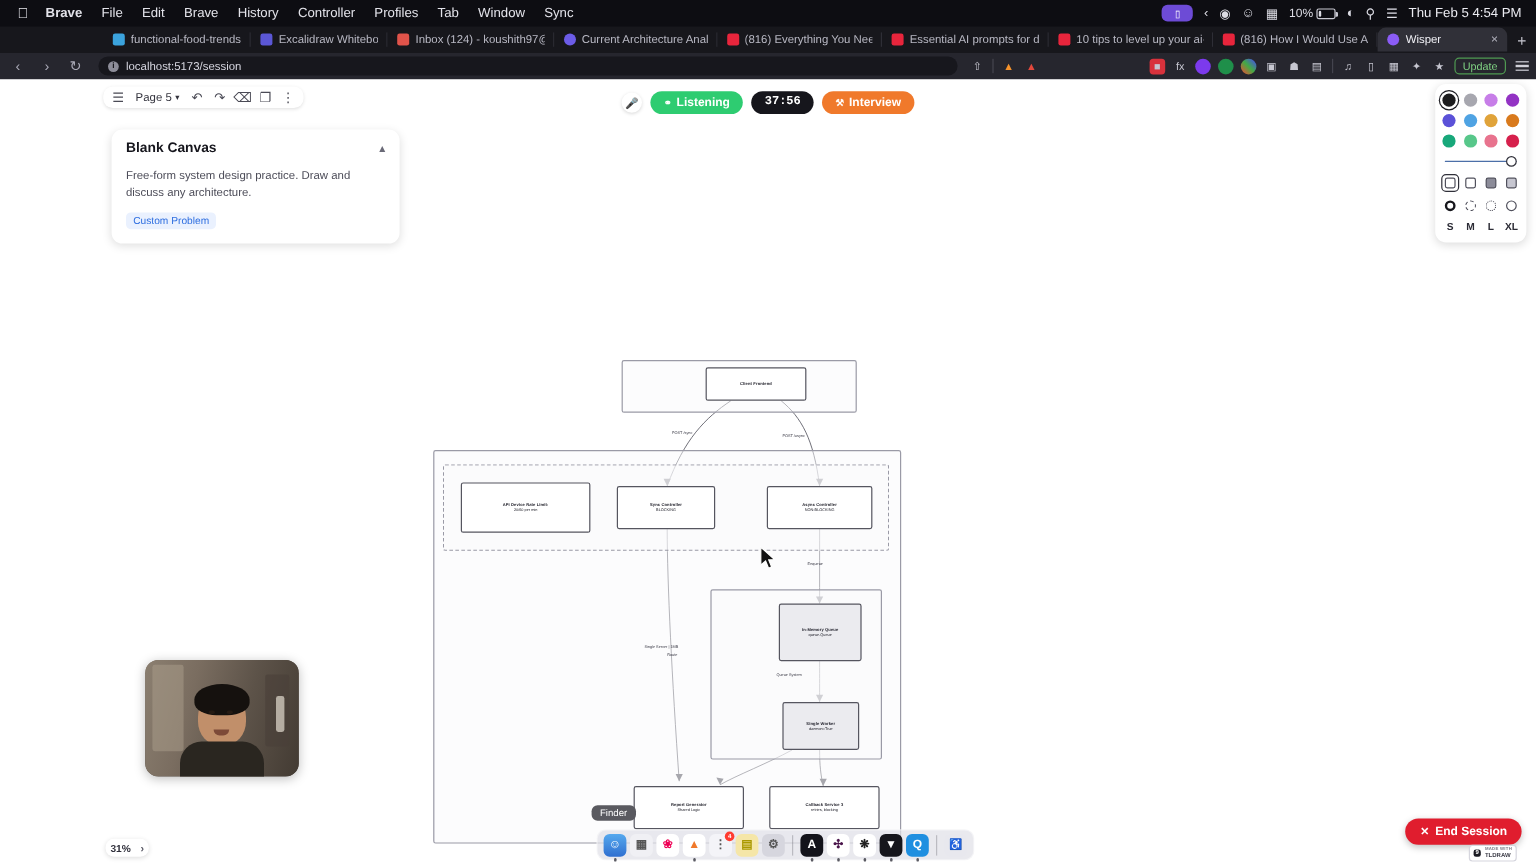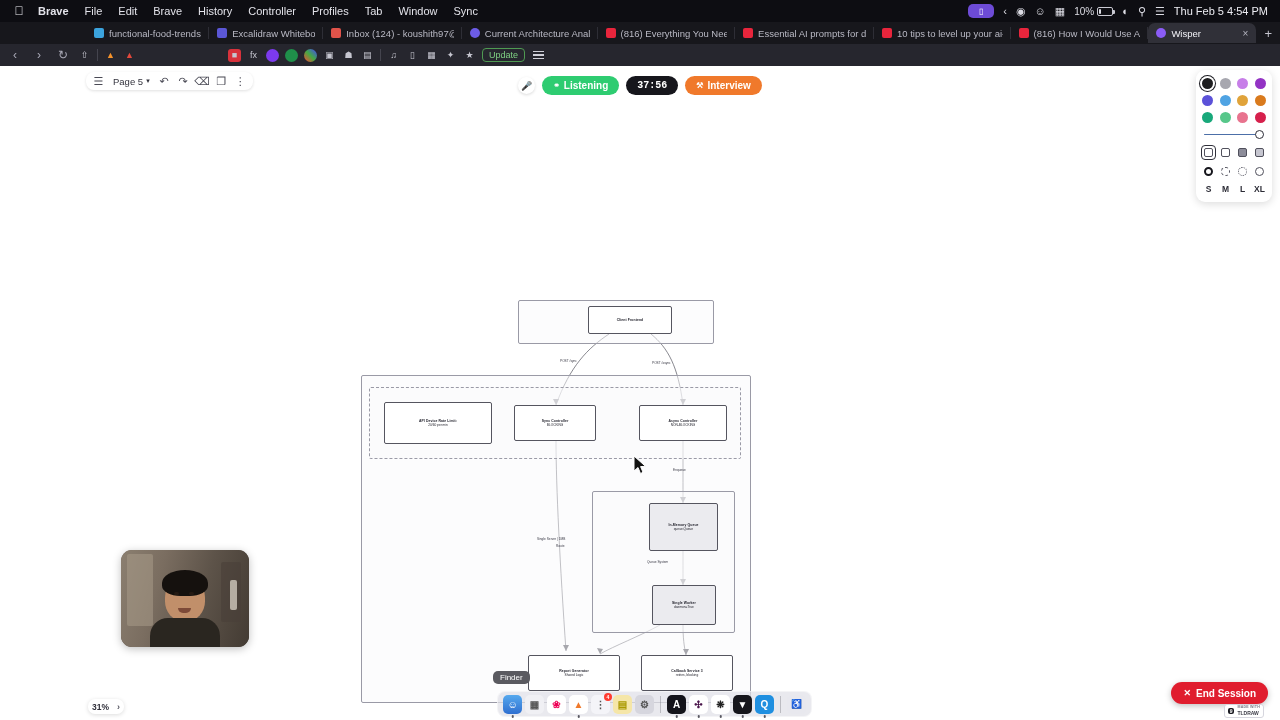--- a/index.html
+++ b/index.html
@@ -302,20 +302,24 @@
       <span class="lbl">Wisper</span>
       <span class="x">×</span>
     </div>
     <div class="newtab">+</div>
   </div>
 
   <div class="toolbar">
     <div class="nav-ic">‹</div>
     <div class="nav-ic">›</div>
     <div class="nav-ic">↻</div>
+    <div class="omnibox">
+      <span class="omni-lock">i</span>
+      <span class="omni-url">localhost:5173/session</span>
+    </div>
     <div class="tb-right">
       <div class="tb-ic">⇧</div>
       <div class="sep"></div>
       <div class="tb-ic" style="color:#f5922b">▲</div>
       <div class="tb-ic" style="color:#e2483c">▲</div>
       <div class="sep" style="background:transparent;width:80px"></div>
       <div class="tb-ic" style="background:#d8323c">■</div>
       <div class="tb-ic">fx</div>
       <div class="tb-ic" style="background:#7c3aed;border-radius:50%"></div>
       <div class="tb-ic" style="background:#1f8f4a;border-radius:50%"></div>
@@ -413,20 +417,28 @@
         <span>Page 5</span>
         <span style="font-size:7px">▾</span>
       </div>
       <div class="mi">↶</div>
       <div class="mi">↷</div>
       <div class="mi">⌫</div>
       <div class="mi">❐</div>
       <div class="mi">⋮</div>
     </div>
 
+    <div class="card">
+      <div class="card-head">
+        <div class="card-title">Blank Canvas</div>
+        <div class="chev">▴</div>
+      </div>
+      <div class="card-desc">Free-form system design practice. Draw and discuss any architecture.</div>
+      <div class="chip">Custom Problem</div>
+    </div>
 
     <div class="session-bar">
       <div class="mic-round">🎤</div>
       <div class="pill listen">
         <span style="font-size:8px">⚭</span>
         <span>Listening</span>
       </div>
       <div class="pill timer">37:56</div>
       <div class="pill interview">
         <span style="font-size:8px">⚒</span>

